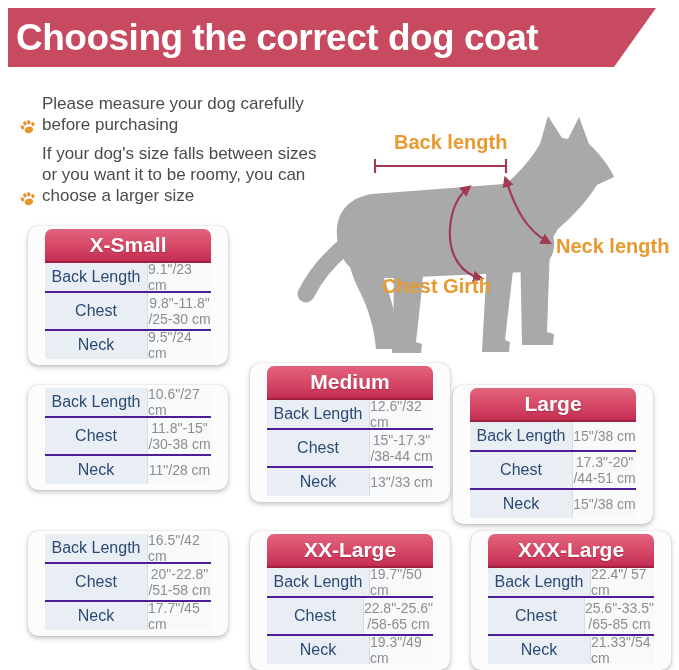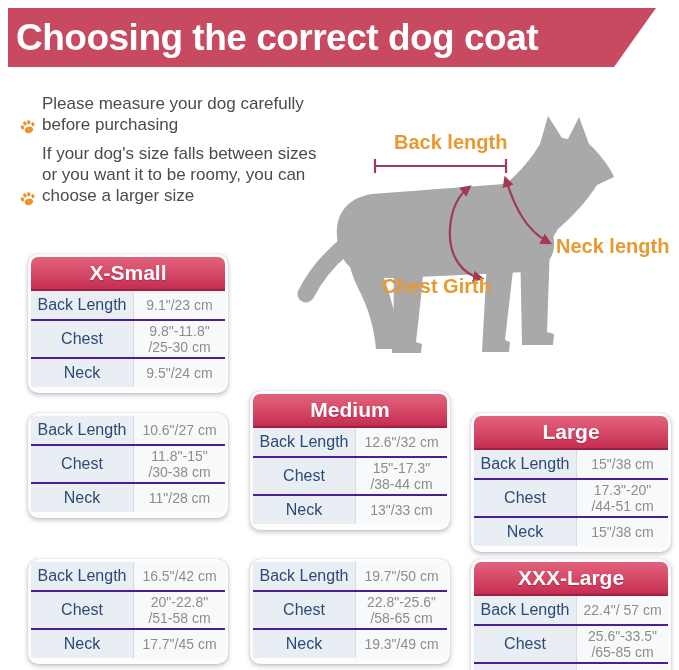--- a/index.html
+++ b/index.html
@@ -27,21 +27,21 @@
   .dog-svg{position:absolute;left:296px;top:92px;}
   .measure-label{position:absolute;color:#e8992f;font-size:20px;font-weight:600;
     white-space:nowrap;}
   #lbl-back{left:394px;top:131px;}
   #lbl-neck{left:556px;top:235px;}
   #lbl-chest{left:382px;top:275px;}
   
   .size-card{
     position:absolute;width:200px;background:#fcfcfd;border-radius:10px;
     box-shadow:0 2px 5px rgba(110,110,130,0.45),0 0 1px rgba(140,140,160,0.6);
-    padding:3px 3px 6px;box-sizing:border-box;margin-top:28px;
+    padding:3px 17px 6px;box-sizing:border-box;
   }
   .card-header{
     height:32px;border-radius:7px 7px 0 0;
     background:linear-gradient(180deg,#e2637d 0%,#d54765 55%,#c42d52 100%);
     border-bottom:2px solid #9d2040;
     display:flex;align-items:center;justify-content:center;
     color:#ffffff;font-size:21px;font-weight:bold;
     text-shadow:0 1px 1px rgba(130,20,50,0.45);
   }
   .size-row{display:flex;}
@@ -180,21 +180,21 @@
           <span>15"-17.3"</span>
           <span>/38-44 cm</span>
         </div>
       </div>
       <div class="size-row row-neck">
         <div class="cell-label">Neck</div>
         <div class="cell-value">13"/33 cm</div>
       </div>
     </div>
   </div>
-    <div class="size-card" style="left: 471px; top: 385px;">
+    <div class="size-card" style="left: 453px; top: 385px;">
     <div class="card-header">Large</div>
     <div class="card-body">
       <div class="size-row row-back">
         <div class="cell-label">Back Length</div>
         <div class="cell-value">15"/38 cm</div>
       </div>
       <div class="size-row row-chest">
         <div class="cell-label">Chest</div>
         <div class="cell-value">
           <span>17.3"-20"</span>
@@ -220,20 +220,21 @@
           <span>/51-58 cm</span>
         </div>
       </div>
       <div class="size-row row-neck">
         <div class="cell-label">Neck</div>
         <div class="cell-value">17.7"/45 cm</div>
       </div>
     </div>
   </div>
     <div class="size-card" style="left: 250px; top: 531px;">
+    <div class="card-header">XX-Large</div>
     <div class="card-body">
       <div class="size-row row-back">
         <div class="cell-label">Back Length</div>
         <div class="cell-value">19.7"/50 cm</div>
       </div>
       <div class="size-row row-chest">
         <div class="cell-label">Chest</div>
         <div class="cell-value">
           <span>22.8"-25.6"</span>
           <span>/58-65 cm</span>

